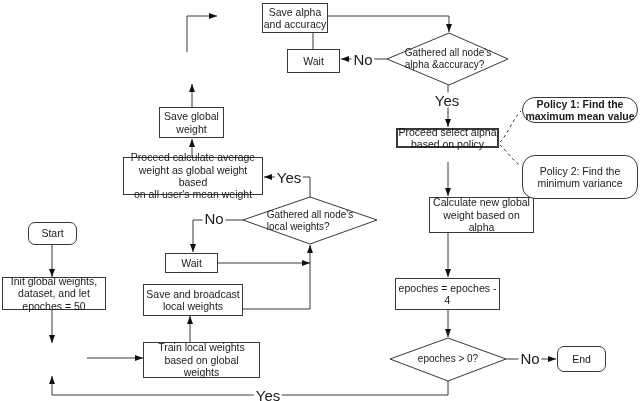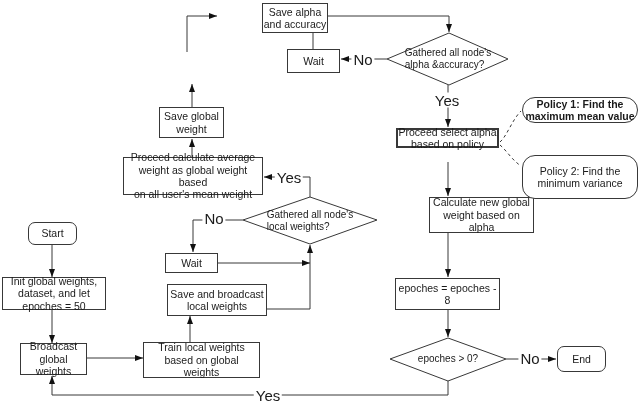--- a/index.html
+++ b/index.html
@@ -39,21 +39,21 @@
     font-size:15px;
     padding:0 2px;
     z-index:4;
     line-height:1;
   }
   
   .n-start{left:28px;top:222px;width:49px;height:23px;border-radius:7px;text-align:right;}
   .n-init{left:2px;top:277px;width:104px;height:33px;}
   .n-broadcast{left:20px;top:343px;width:67px;height:32px;}
   .n-train{left:143px;top:342px;width:117px;height:36px;}
-  .n-savebroadcast{left:143px;top:284px;width:100px;height:32px;margin-left:24px;}
+  .n-savebroadcast{left:143px;top:284px;width:100px;height:32px;}
   .n-waitmid{left:165px;top:253px;width:53px;height:20px;}
   .n-proceedavg{left:123px;top:157px;width:140px;height:38px;}
   .n-saveglobal{left:159px;top:107px;width:65px;height:31px;}
   .n-adjust{left:138px;top:52px;width:102px;height:31px;}
   .n-savealpha{left:218px;top:3px;width:66px;height:30px;margin-left:44px;}
   .n-waittop{left:287px;top:49px;width:53px;height:24px;}
   .n-proceedselect{left:396px;top:128px;width:103px;height:20px;border-width:2px;text-align:center;}
   .n-calcglobal{left:395px;top:197px;width:105px;height:36px;margin-left:34px;}
   .n-epoches{left:395px;top:278px;width:105px;height:32px;}
   .n-end{left:557px;top:346px;width:49px;height:26px;border-radius:7px;}
@@ -108,41 +108,39 @@
       <polygon points="449,33 508,59 449,85 387,59"></polygon>
       <polygon points="310,197 377,220 310,244 243,220"></polygon>
       <polygon points="448,338 506,359 448,381 390,359"></polygon>
     </g>
   </svg>
 
   <div class="node n-start">Start</div>
   <div class="node n-init">Init global weights,
 dataset, and let
 epoches = 50</div>
-  <div class="node n-broadcast">Broadcast
-global weights</div>
   <div class="node n-train">Train local weights
 based on global
 weights</div>
   <div class="node n-savebroadcast">Save and broadcast
 local weights</div>
   <div class="node n-waitmid">Wait</div>
   <div class="node n-proceedavg">Proceed calculate average
 weight as global weight based
 on all user's mean weight</div>
   <div class="node n-saveglobal">Save global
 weight</div>
   <div class="node n-savealpha">Save alpha
 and accuracy</div>
   <div class="node n-waittop">Wait</div>
   <div class="node n-proceedselect">Proceed select alpha
 based on policy</div>
   <div class="node n-calcglobal">Calculate new global
 weight based on alpha</div>
-  <div class="node n-epoches">epoches = epoches - 8</div>
+  <div class="node n-epoches">epoches = epoches - 4</div>
   <div class="node n-end">End</div>
   <div class="node n-policy1">Policy 1: Find the
 maximum mean value</div>
   <div class="node n-policy2">Policy 2: Find the
 minimum variance</div>
 
   <div class="dtext t-galpha">Gathered all node's
 alpha &amp;accuracy?</div>
   <div class="dtext t-glocal">Gathered all node's
 local weights?</div>

